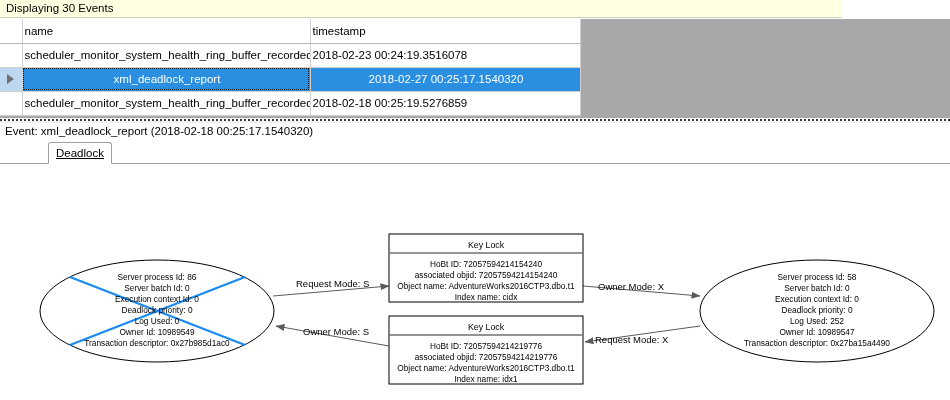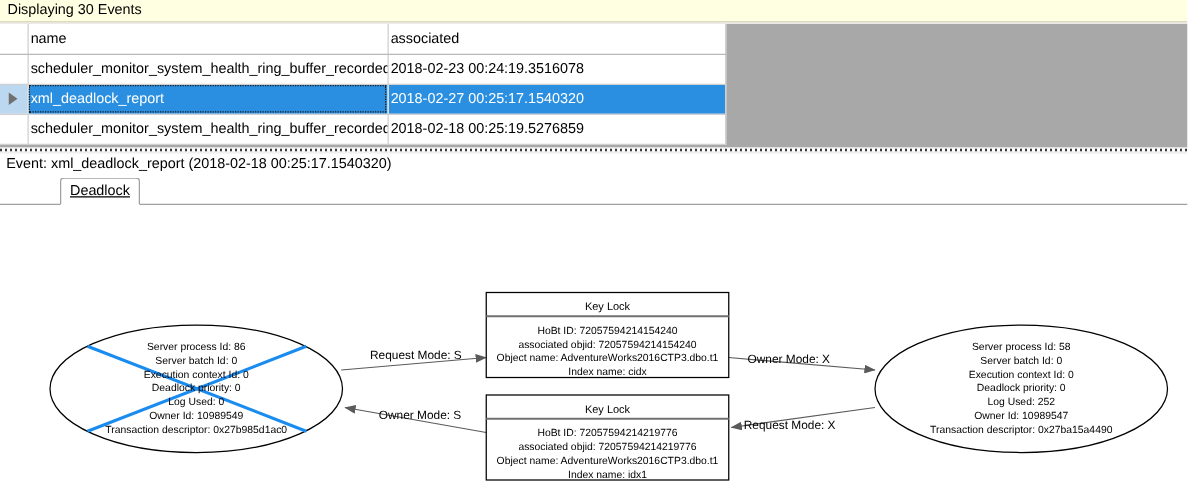--- a/index.html
+++ b/index.html
@@ -11,21 +11,21 @@
   }
   #app {
     position: relative;
     width: 950px; height: 400px;
     background: #ffffff;
   }
 
   
   .status-strip {
     position: absolute; left: 0; top: 0;
-    width: 950px; height: 18px;
+    width: 842px; height: 18px;
     background: #ffffe1;
     border-bottom: 1px solid #cfcfb8;
     box-sizing: border-box;
   }
   .status-strip .txt {
     position: absolute; left: 6px; top: 2px;
     font-size: 11.5px; color: #000;
     white-space: nowrap;
   }
 
@@ -57,21 +57,21 @@
     border-right: 1px solid #d0d0d0;
     border-bottom: 1px solid #d0d0d0;
     background: #ffffff;
     white-space: nowrap;
     overflow: hidden;
     box-sizing: border-box;
   }
   .grid th { border-bottom: 1px solid #b8b8b8; }
   .grid td.sel-cell, .grid th.sel-cell { padding: 0; }
 
-  tr.row-selected td { background: #2a8fe0; color: #ffffff; }
+  tr.row-selected td { background: #2a8fe0; color: #ffffff; text-align: center; }
   tr.row-selected td.sel-cell { background: #bcd8f0; }
   tr.row-selected td.name-cell { outline: 1px dotted #1a1a1a; outline-offset: -2px; }
   tr.row-selected td.ts-cell { }
 
   .row-arrow {
     width: 100%; height: 100%;
     display: flex; align-items: center; justify-content: center;
   }
   .row-arrow span {
     display: block;
@@ -187,21 +187,21 @@
     <table class="grid">
       <colgroup>
         <col class="c-sel">
           <col class="c-name">
           <col class="c-ts">
       </colgroup>
       <thead>
         <tr>
           <th class="sel-cell"></th>
           <th>name</th>
-          <th>associated</th>
+          <th>timestamp</th>
         </tr>
       </thead>
       <tbody>
         <tr>
           <td class="sel-cell"></td>
           <td class="name-cell">scheduler_monitor_system_health_ring_buffer_recorded</td>
           <td class="ts-cell">2018-02-23 00:24:19.3516078</td>
         </tr>
         <tr class="row-selected">
           <td class="sel-cell">

